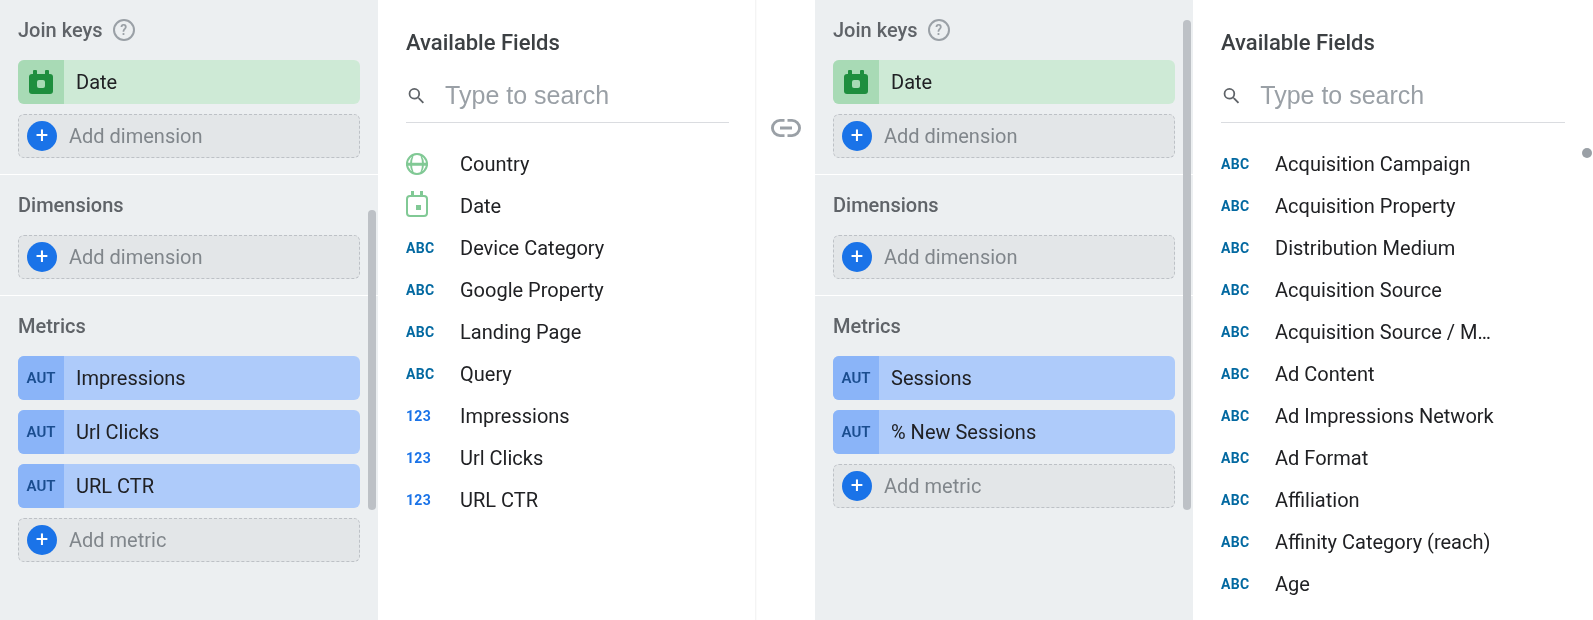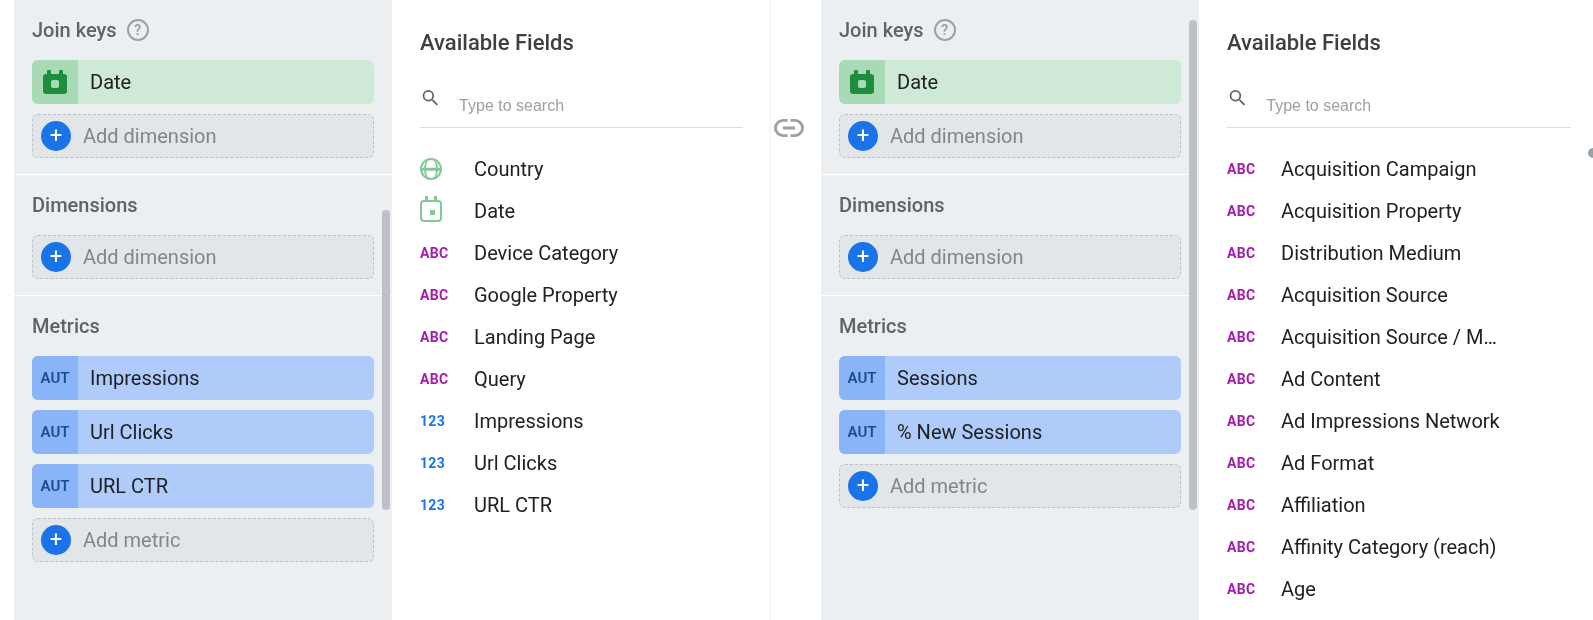--- a/index.html
+++ b/index.html
@@ -8,21 +8,20 @@
     background: #fff;
     width: 1593px;
     height: 620px;
     display: flex;
     overflow: hidden;
     color: #3c4043;
   }
   .panel-group {
     display: flex;
     position: relative;
-    padding-left: 14px;
   }
   .config-panel {
     width: 378px;
     background: #eceff1;
     padding: 0;
     overflow: hidden;
     position: relative;
   }
   .fields-panel {
     width: 379px;
@@ -162,44 +161,43 @@
     display:flex;
     align-items:center;
     gap: 18px;
     border-bottom: 1px solid #dadce0;
     padding-bottom: 12px;
     margin-bottom: 20px;
   }
   .search-input {
     border:none;
     outline:none;
-    font-size: 16px;
+    font-size: 25px;
     color:#80868b;
     width:100%;
     background: transparent;
-    margin-top: 16px;
   }
   .search-input::placeholder{ color:#9aa0a6;}
   .field-row {
     display:flex;
     align-items:center;
     gap: 20px;
     height: 42px;
     font-size: 20px;
     color:#202124;
   }
   .type-badge {
     display:inline-flex;
     width: 34px;
     justify-content:flex-start;
     font-weight: 700;
     font-size: 14px;
     letter-spacing: 0.3px;
   }
-  .t-abc { color:#a21caf; }
+  .t-abc { color:#0369a1; }
   .t-123 { color:#1a73e8; }
   .globe-icon {
     width:22px; height:22px;
     border:2.5px solid #81c995;
     border-radius:50%;
     position:relative;
   }
   .globe-icon::before{
     content:"";
     position:absolute;

